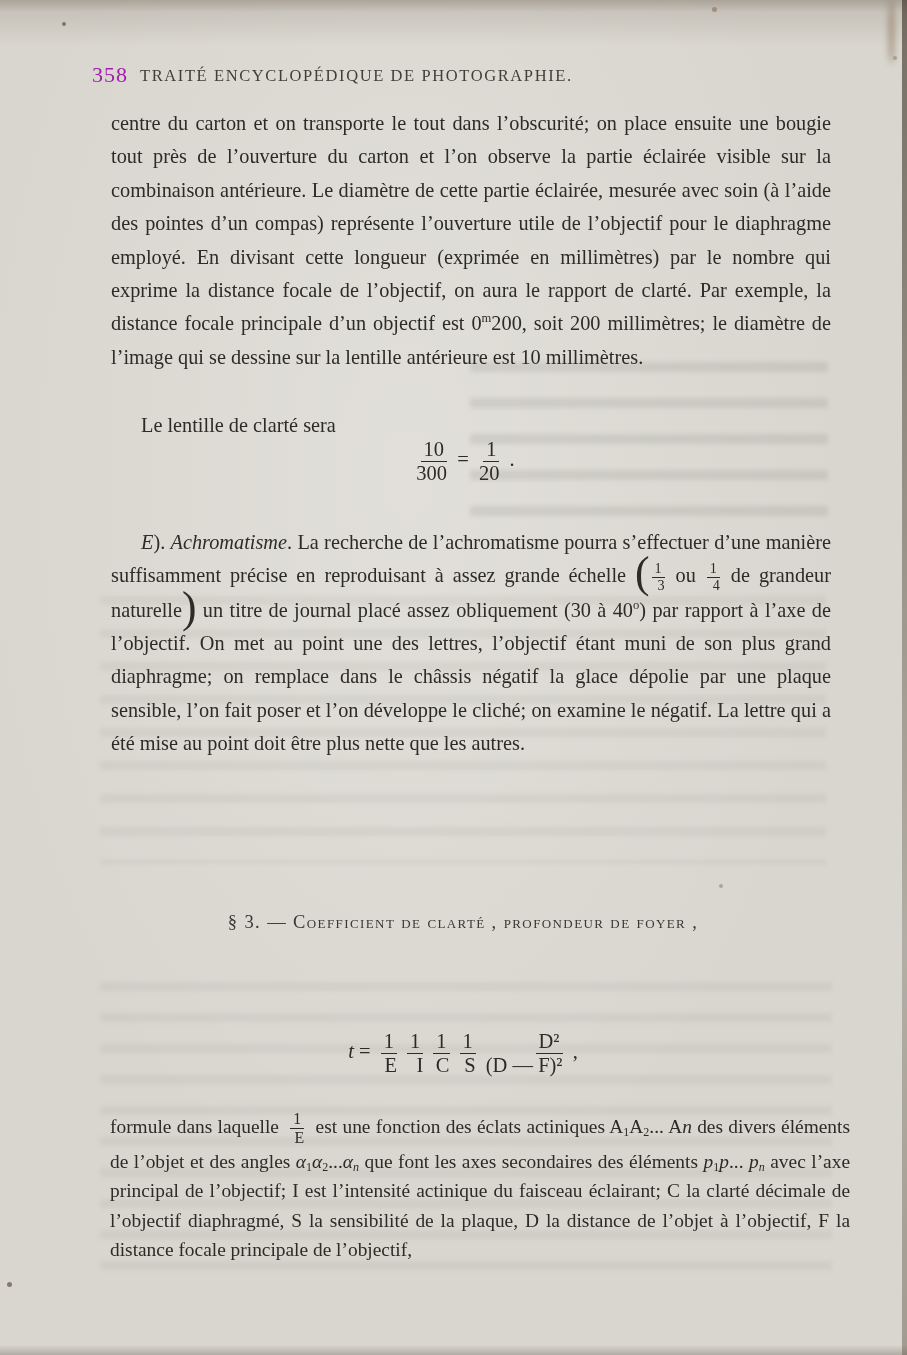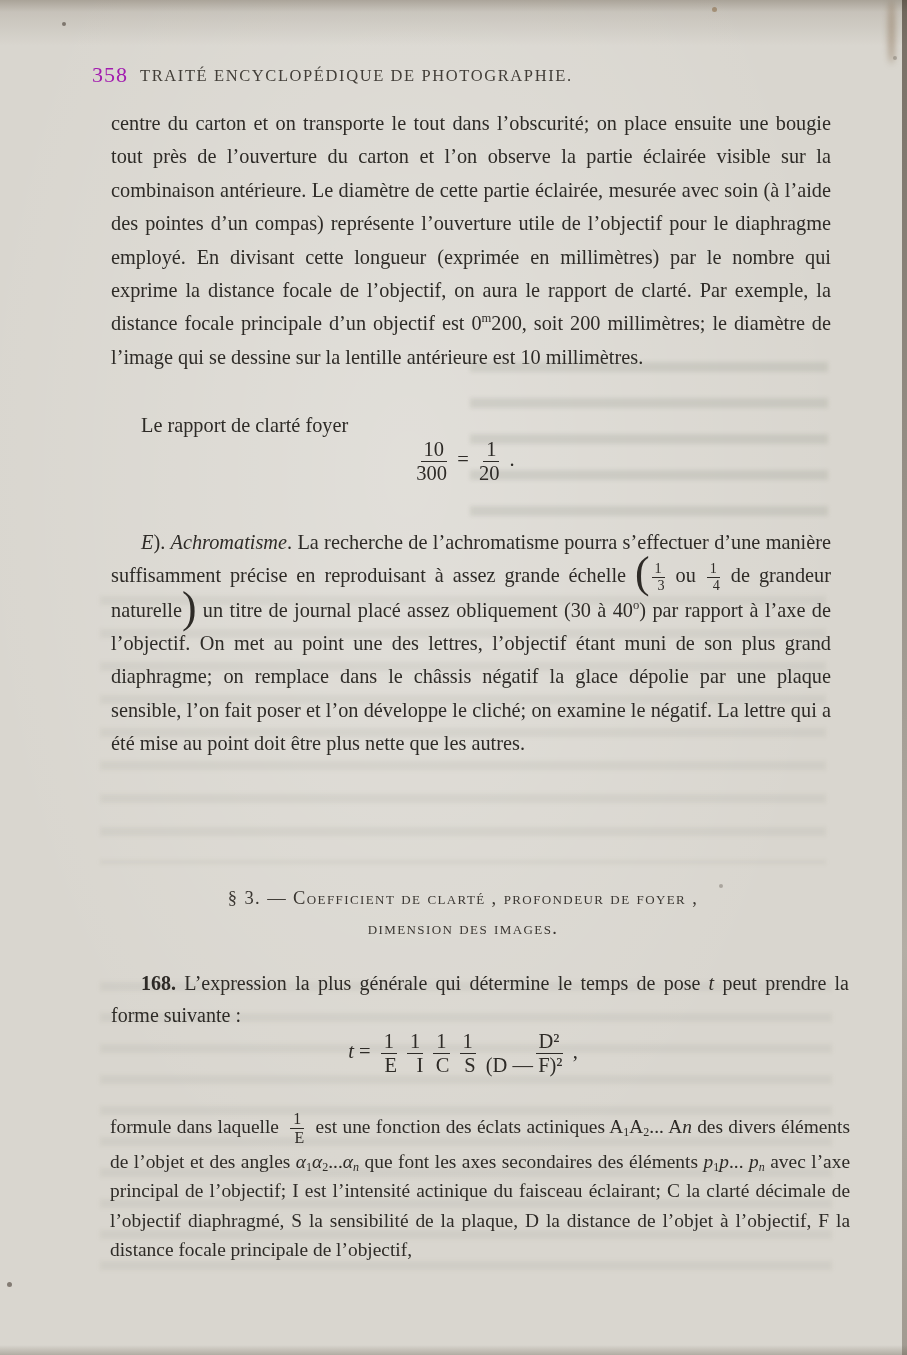--- a/index.html
+++ b/index.html
@@ -22,21 +22,21 @@
   .para1{left:103px;top:99px;width:720px;font-size:20.3px;line-height:33.4px;}
   .para2{left:103px;top:406px;width:720px;font-size:20.3px;text-indent:30px;text-align:left;}
   .para3{left:103px;top:518px;width:720px;font-size:20.3px;line-height:33.2px;text-indent:30px;}
   .para168{left:103px;top:960px;width:738px;font-size:20px;line-height:31.5px;text-indent:30px;}
   .para4{left:102px;top:1102px;width:740px;font-size:19.4px;line-height:29.6px;}
 
   .formula{position:absolute;left:103px;width:720px;text-align:center;font-size:20.5px;color:#2e2b27;}
   .f1{top:438px;}
   .f2{top:1030px;}
 
-  .sec{position:absolute;left:103px;top:888px;width:720px;text-align:center;
+  .sec{position:absolute;left:103px;top:912px;width:720px;text-align:center;
        font-variant:small-caps;color:#3a3631;}
   .secline1{font-size:18.5px;letter-spacing:1.4px;}
   .secline2{font-size:18.5px;letter-spacing:1.4px;margin-top:9px;}
 
   
   .it{font-style:italic;}
   .b{font-weight:bold;}
   .sup{vertical-align:super;font-size:0.62em;line-height:0;}
   .sub{vertical-align:-0.25em;font-size:0.62em;line-height:0;display:inline-block;}
   .bigp{font-size:215%;line-height:0;vertical-align:-0.12em;}
@@ -77,44 +77,42 @@
 
   <div class="ghost g1"></div>
   <div class="ghost g2"></div>
   <div class="ghost g3"></div>
 
   <span class="pagenum">358</span>
   <div class="htitle">TRAITÉ ENCYCLOPÉDIQUE DE PHOTOGRAPHIE.</div>
 
   <p class="body para1">centre du carton et on transporte le tout dans l’obscurité; on place ensuite une bougie tout près de l’ouverture du carton et l’on observe la partie éclairée visible sur la combinaison antérieure. Le diamètre de cette partie éclairée, mesurée avec soin (à l’aide des pointes d’un compas) représente l’ouverture utile de l’objectif pour le diaphragme employé. En divisant cette longueur (exprimée en millimètres) par le nombre qui exprime la distance focale de l’objectif, on aura le rapport de clarté. Par exemple, la distance focale principale d’un objectif est 0<span class="sup">m</span>200, soit 200 millimètres; le diamètre de l’image qui se dessine sur la lentille antérieure est 10 millimètres.</p>
 
-  <p class="body para2">Le rapport de clarté foyer</p>
+  <p class="body para2">Le lentille de clarté sera</p>
 
   <div class="formula f1"><span class="frac">
         <span class="fnum">10</span>
         <span class="fden">300</span>
       </span>  =  <span class="frac">
         <span class="fnum">1</span>
         <span class="fden">20</span>
       </span> .</div>
 
   <p class="body para3"><span class="it">E</span>). <span class="it">Achromatisme</span>. La recherche de l’achromatisme pourra s’effectuer d’une manière suffisamment précise en reproduisant à assez grande échelle <span class="bigp">(</span><span class="frac">
         <span class="fnum">1</span>
         <span class="fden">3</span>
       </span> ou <span class="frac">
         <span class="fnum">1</span>
         <span class="fden">4</span>
       </span> de grandeur naturelle<span class="bigp">)</span> un titre de journal placé assez obliquement (30 à 40<span class="sup">o</span>) par rapport à l’axe de l’objectif. On met au point une des lettres, l’objectif étant muni de son plus grand diaphragme; on remplace dans le châssis négatif la glace dépolie par une plaque sensible, l’on fait poser et l’on développe le cliché; on examine le négatif. La lettre qui a été mise au point doit être plus nette que les autres.</p>
 
   <div class="sec">
     <div class="secline1">§ 3. — Coefficient de clarté , profondeur de foyer ,</div>
-    <div class="secline2">dimension des images.</div>
   </div>
 
-  <p class="body para168"><span class="b">168.</span> L’expression la plus générale qui détermine le temps de pose <span class="it">t</span> peut prendre la forme suivante :</p>
 
   <div class="formula f2"><span class="it">t</span>  =  <span class="frac">
         <span class="fnum">1</span>
         <span class="fden">E</span>
       </span><span class="frac">
         <span class="fnum">1</span>
         <span class="fden">I</span>
       </span><span class="frac">
         <span class="fnum">1</span>
         <span class="fden">C</span>

